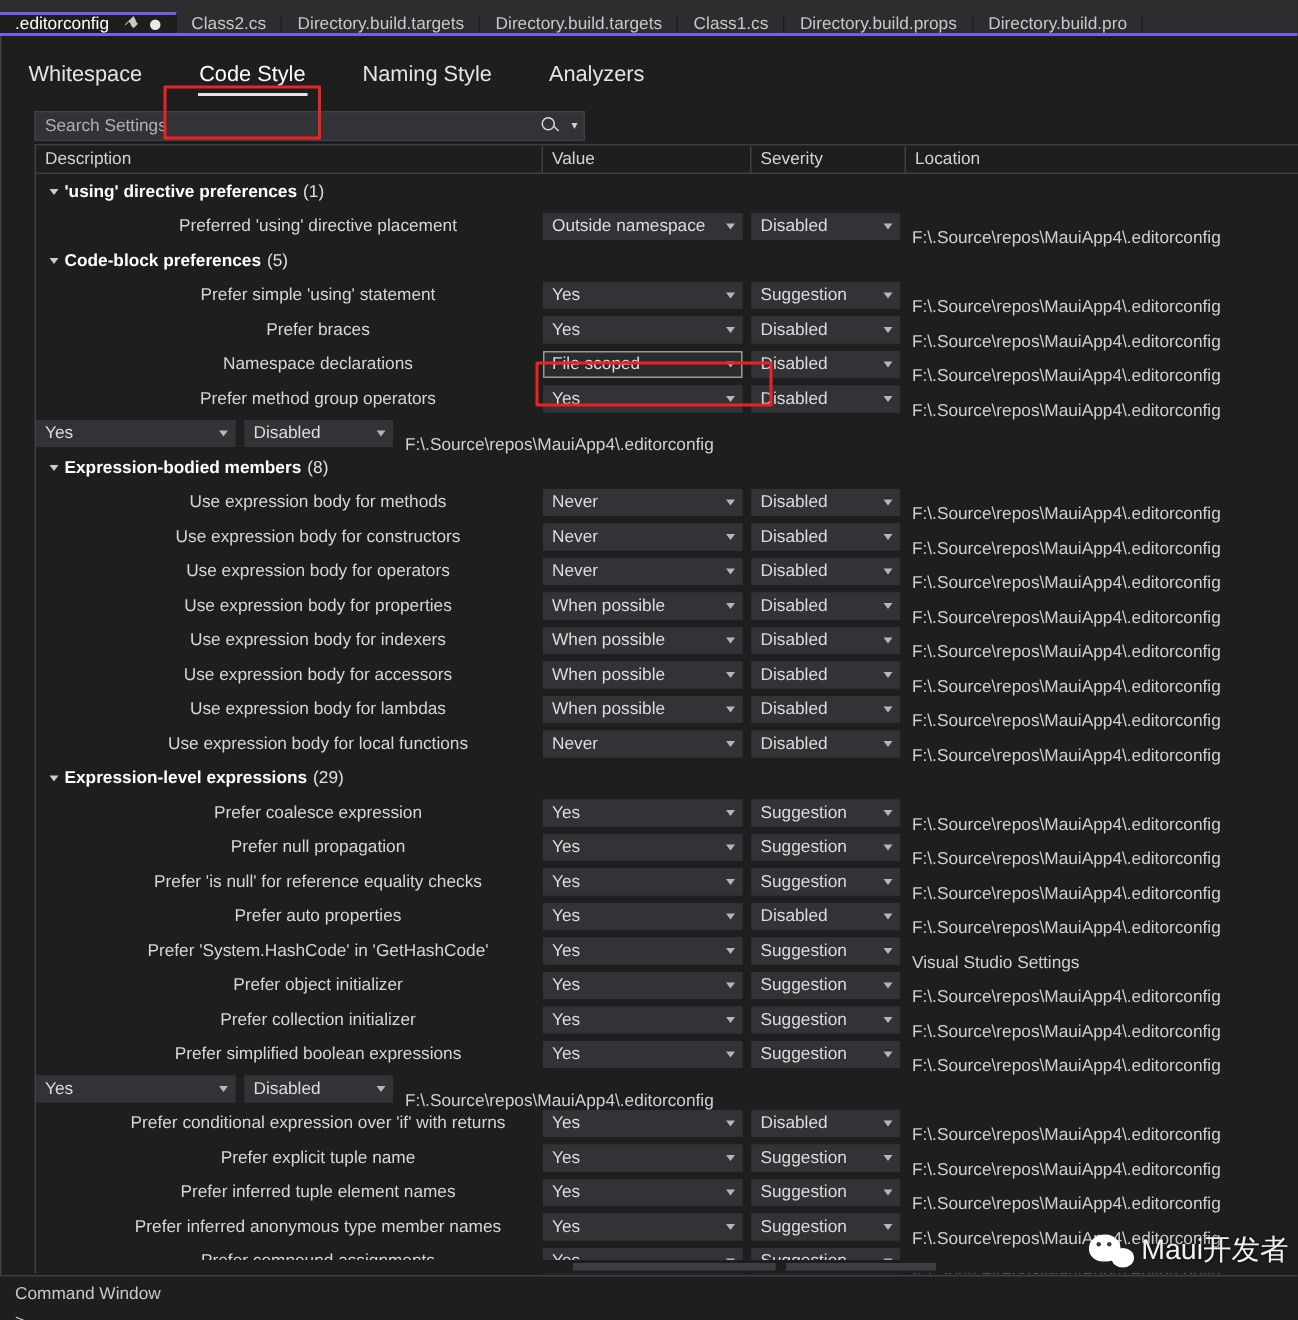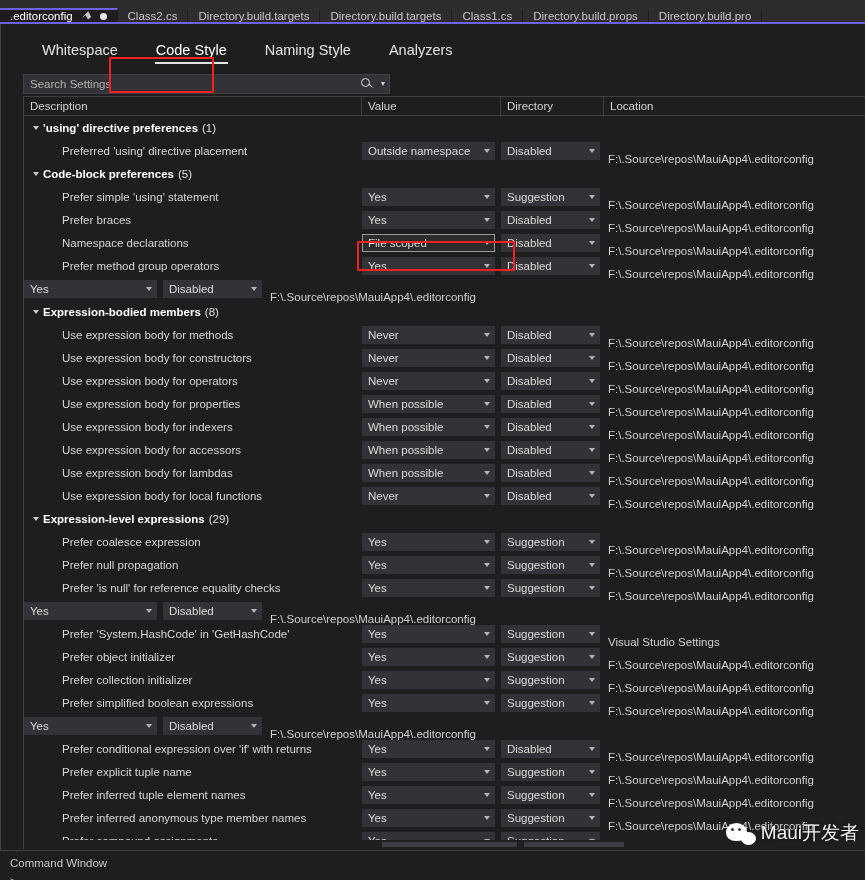--- a/index.html
+++ b/index.html
@@ -74,21 +74,21 @@
     top: 24px; left: 0;
     width: 865px;
     height: 826px;
     background: #1e1e1e;
     border-left: 1px solid #3f3f46;
   }
 
   
   #page-tabs {
     position: absolute;
-    top: 10px; left: 27px;
+    top: 10px; left: 4px;
     height: 34px;
     display: flex;
     align-items: center;
     justify-content: flex-end;
   }
   .page-tab {
     font-size: 14.5px;
     color: #e4e4e4;
     padding: 4px 14px 6px 14px;
     margin-right: 10px;
@@ -224,20 +224,21 @@
   }
   .group-count { font-weight: normal; margin-left: 4px; color: #e0e0e0; }
 
   .cell-desc {
     width: 338px;
     font-size: 11.5px;
     color: #d6d6d6;
     padding-left: 38px;
     white-space: nowrap;
     overflow: hidden;
+    text-align: center;
   }
   .cell-val  { width: 139px; padding-right: 6px; }
   .cell-sev  { width: 103px; padding-right: 4px; }
   .cell-loc  {
     width: 260px;
     font-size: 11.5px;
     color: #d0d0d0;
     padding-left: 4px;
     white-space: nowrap;
     overflow: hidden;
@@ -406,21 +407,21 @@
   <div id="search-row">
     <input id="search-input" type="text" placeholder="Search Settings" style="">
     <span id="search-icon"></span>
     <span id="search-caret">▾</span>
   </div>
 
   <div id="grid">
     <div id="grid-header">
       <div class="hdr-cell col-desc">Description</div>
       <div class="hdr-cell col-val">Value</div>
-      <div class="hdr-cell col-sev">Directory</div>
+      <div class="hdr-cell col-sev">Severity</div>
       <div class="hdr-cell col-loc">Location</div>
     </div>
     <div id="grid-rows">
         <div class="grid-row group-row">
           <div class="cell-desc">
             <span class="tri"></span>
             <span>'using' directive preferences</span>
             <span class="group-count">(1)</span>
           </div>
         </div>
@@ -710,20 +711,21 @@
           </div>
           <div class="cell-sev">
             <div class="combo">
               <span class="cb-text">Suggestion</span>
               <span class="cb-arrow"></span>
             </div>
           </div>
           <div class="cell-loc">F:\.Source\repos\MauiApp4\.editorconfig</div>
         </div>
         <div class="grid-row">
+          <div class="cell-desc">Prefer auto properties</div>
           <div class="cell-val">
             <div class="combo">
               <span class="cb-text">Yes</span>
               <span class="cb-arrow"></span>
             </div>
           </div>
           <div class="cell-sev">
             <div class="combo">
               <span class="cb-text">Disabled</span>
               <span class="cb-arrow"></span>

